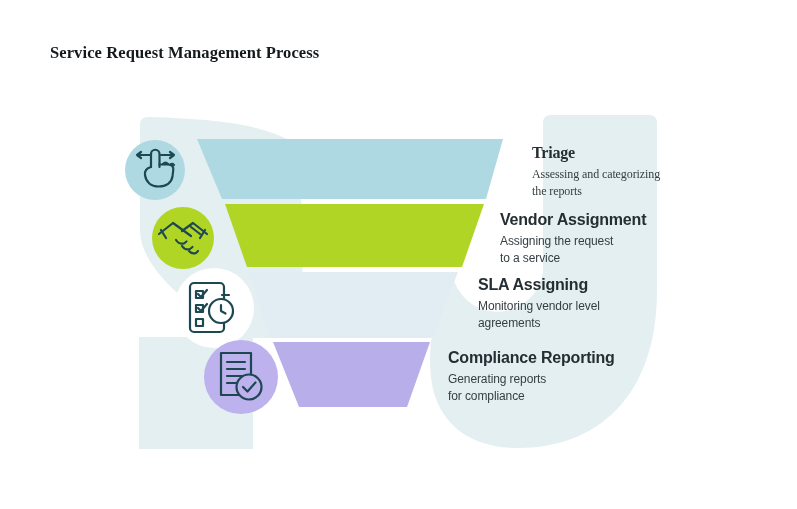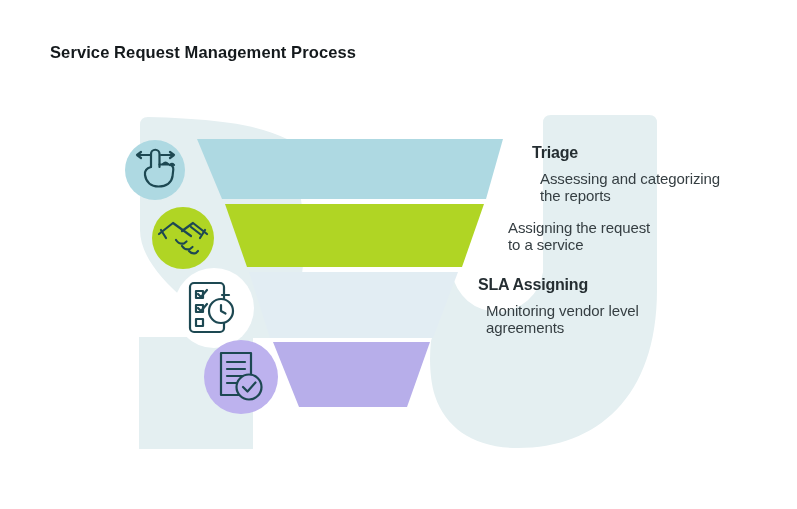--- a/index.html
+++ b/index.html
@@ -22,40 +22,41 @@
   }
   .page-title {
     position: absolute;
     left: 50px;
     top: 43px;
     margin: 0;
     font-size: 16.5px;
     font-weight: 700;
     letter-spacing: 0.1px;
     color: #14191c;
+    font-family: Liberation Serif, serif;
   }
   .stage-label {
     position: absolute;
     width: 230px;
   }
   .stage-label .stage-title {
     margin: 0 0 4px 0;
     font-size: 16px;
     font-weight: 700;
     letter-spacing: -0.2px;
     color: #252e32;
   }
   .stage-label .stage-desc {
-    margin: 8px;
-    font-size: 15px;
+    margin: 0;
+    font-size: 12px;
     line-height: 17px;
     letter-spacing: -0.1px;
     color: #353e42;
   }
-  .label-triage     { left: 532px; top: 144px; }
+  .label-triage     { left: 532px; top: 144px; font-family: Liberation Serif, serif; }
   .label-vendor     { left: 500px; top: 211px; }
   .label-sla        { left: 478px; top: 276px; }
   .label-compliance { left: 448px; top: 349px; }
 </style>
 </head>
 <body>
 
 <div class="canvas">
 
   <h1 class="page-title">Service Request Management Process</h1>
@@ -121,22 +122,27 @@
       </g>
     </g>
   </svg>
 
   <div class="stage-label label-triage">
     <div class="stage-title">Triage</div>
     <p class="stage-desc"><span>Assessing and categorizing</span><br><span>the reports</span></p>
   </div>
 
   <div class="stage-label label-vendor">
+    <div class="stage-title">Vendor Assignment</div>
     <p class="stage-desc"><span>Assigning the request</span><br><span>to a service</span></p>
   </div>
 
   <div class="stage-label label-sla">
     <div class="stage-title">SLA Assigning</div>
     <p class="stage-desc"><span>Monitoring vendor level</span><br><span>agreements</span></p>
   </div>
 
+  <div class="stage-label label-compliance">
+    <div class="stage-title">Compliance Reporting</div>
+    <p class="stage-desc"><span>Generating reports</span><br><span>for compliance</span></p>
+  </div>
 
 </div>
 
 </body></html>

